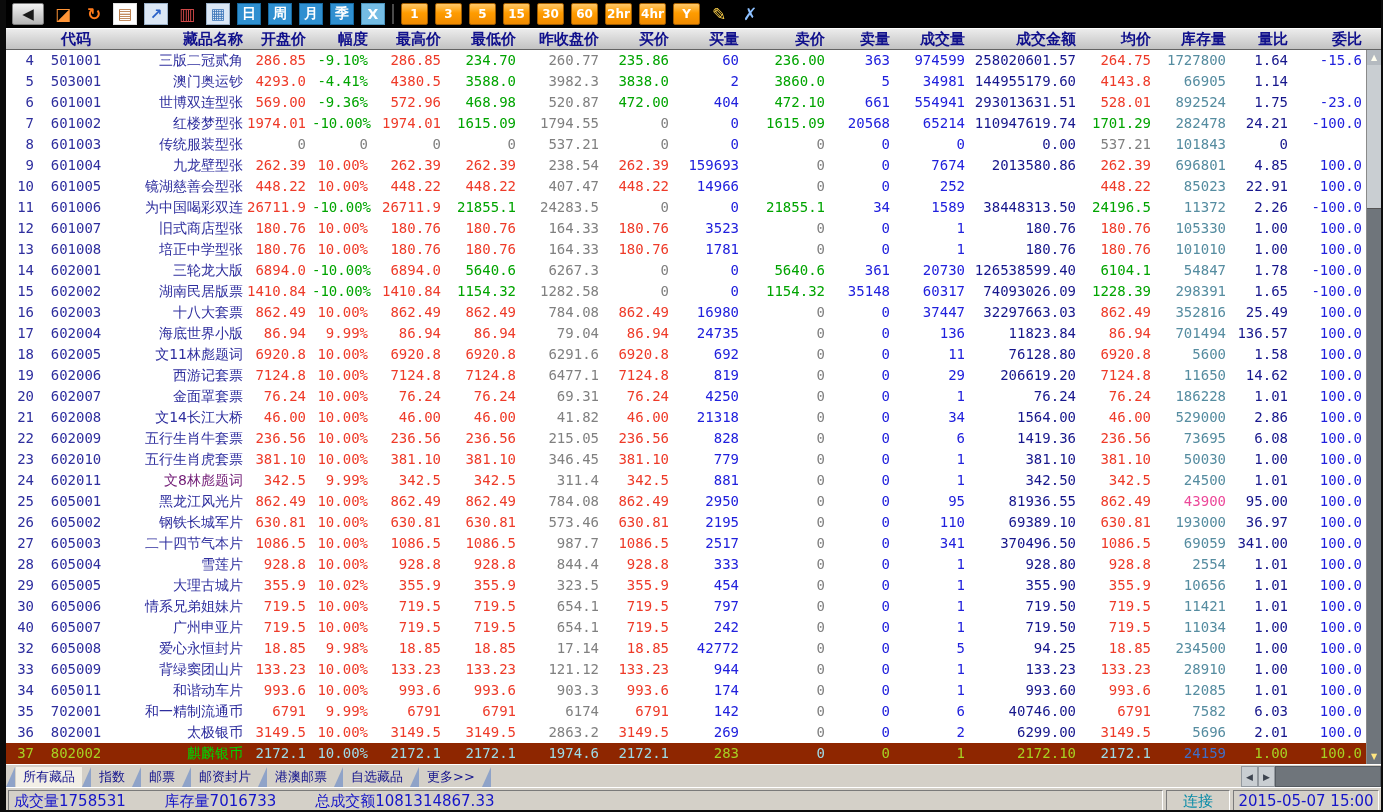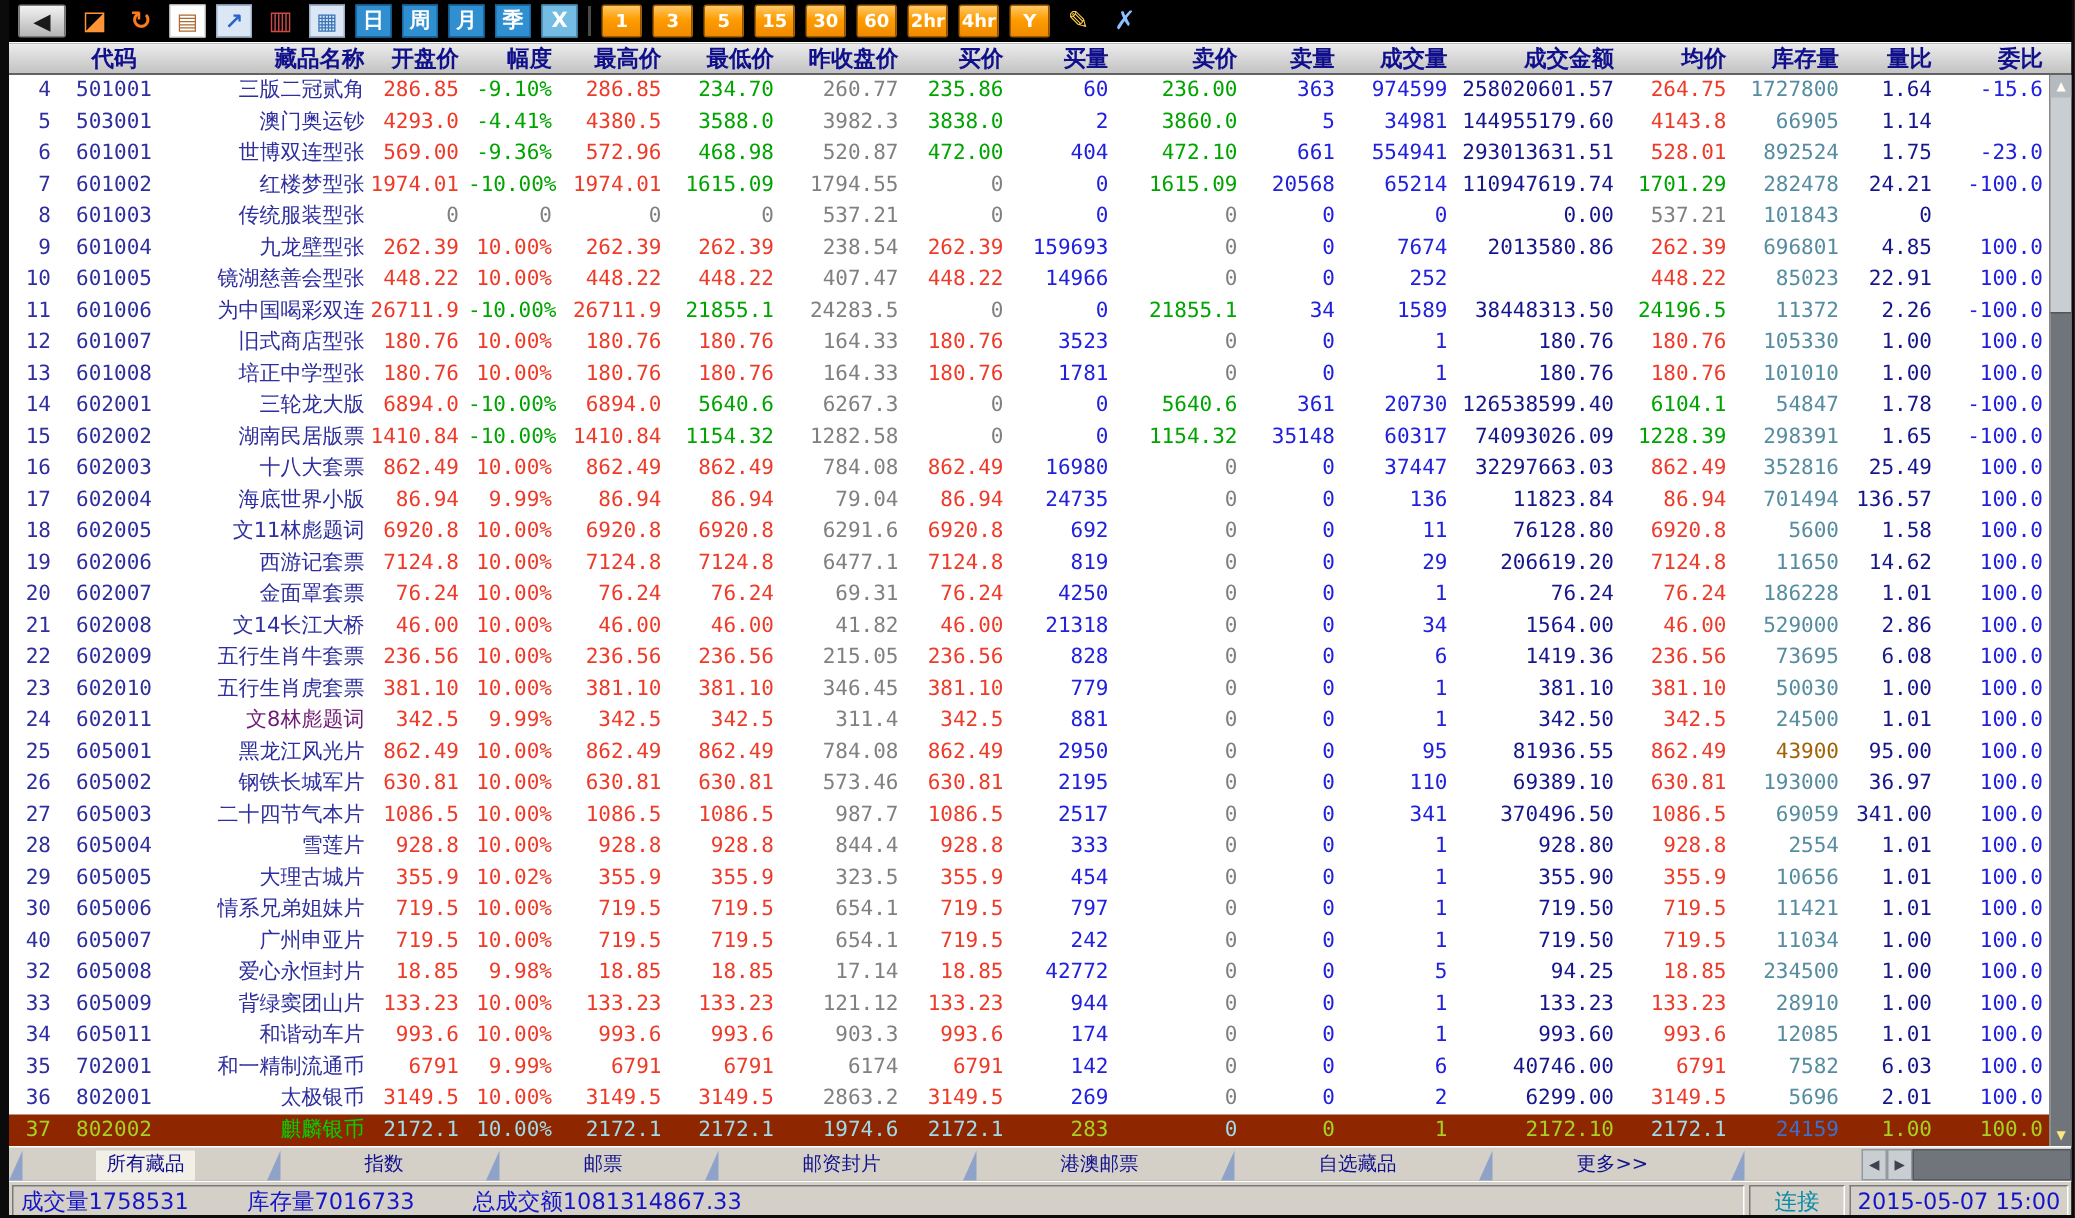--- a/index.html
+++ b/index.html
@@ -31,21 +31,21 @@
   .c0{text-align:right;padding-right:10px;}
   .c1{text-align:center;padding-right:0;}
   .c2{text-align:right;padding-right:4px;font-family:"DejaVu Sans","Liberation Sans",sans-serif;}
   .c17{padding-right:2px;}
   
   .vscroll{position:absolute;right:0;top:50px;width:15px;height:714px;background:#c9ced2;border-left:1px solid #8a8a8a;box-sizing:border-box;}
   .vs-up,.vs-down{height:15px;width:100%;background:#b4bac0;color:#fffef0;font-size:8px;text-align:center;line-height:15px;}
   .vs-down{position:absolute;bottom:0;background:#6f757b;color:#ffe680;}
   .vs-thumb{position:absolute;top:158px;left:0;width:100%;height:541px;background:#6f757b;border-top:1px solid #555;}
   
-  .tabbar{height:22px;background:#d4d0c8;border-top:1px solid #ffffff;display:flex;align-items:flex-end;position:relative;gap:48px;}
+  .tabbar{height:22px;background:#d4d0c8;border-top:1px solid #ffffff;display:flex;align-items:flex-end;position:relative;}
   .tri{width:0;height:0;border-left:9px solid transparent;border-bottom:20px solid #8fa3c8;margin-right:1px;}
   .tab{font-size:13px;color:#10108c;padding:0 7px;line-height:20px;white-space:nowrap;cursor:default;}
   .tab.active{background:#f2efe6;}
   .hscroll{position:absolute;right:0;bottom:0;height:21px;width:140px;display:flex;}
   .hs-btn{width:17px;height:21px;background:#c9ced2;border:1px solid #93999f;box-sizing:border-box;
           font-size:9px;color:#3d4450;display:flex;align-items:center;justify-content:center;}
   .hs-thumb{flex:1;background:#6f757b;border:1px solid #555b61;box-sizing:border-box;}
   
   .statusbar{height:26px;background:#d4d0c8;border-top:1px solid #fff;display:flex;align-items:center;
              padding:1px 2px;gap:3px;box-sizing:border-box;}
@@ -538,21 +538,21 @@
         <div class="td c5" style="color: rgb(238, 58, 40);">862.49</div>
         <div class="td c6" style="color: rgb(238, 58, 40);">862.49</div>
         <div class="td c7" style="color: rgb(128, 128, 128);">784.08</div>
         <div class="td c8" style="color: rgb(238, 58, 40);">862.49</div>
         <div class="td c9" style="color: rgb(32, 32, 221);">2950</div>
         <div class="td c10" style="color: rgb(128, 128, 128);">0</div>
         <div class="td c11" style="color: rgb(32, 32, 221);">0</div>
         <div class="td c12" style="color: rgb(32, 32, 221);">95</div>
         <div class="td c13" style="color: rgb(22, 22, 140);">81936.55</div>
         <div class="td c14" style="color: rgb(238, 58, 40);">862.49</div>
-        <div class="td c15" style="color: #a16207;">43900</div>
+        <div class="td c15" style="color: #ec4899;">43900</div>
         <div class="td c16" style="color: rgb(22, 22, 140);">95.00</div>
         <div class="td c17" style="color: rgb(32, 32, 221);">100.0</div>
       </div>
       <div class="tr gridcols">
         <div class="td c0" style="color: rgb(46, 46, 158);">26</div>
         <div class="td c1" style="color: rgb(46, 46, 158);">605002</div>
         <div class="td c2" style="color: rgb(46, 46, 158);">钢铁长城军片</div>
         <div class="td c3" style="color: rgb(238, 58, 40);">630.81</div>
         <div class="td c4" style="color: rgb(238, 58, 40);">10.00%</div>
         <div class="td c5" style="color: rgb(238, 58, 40);">630.81</div>

